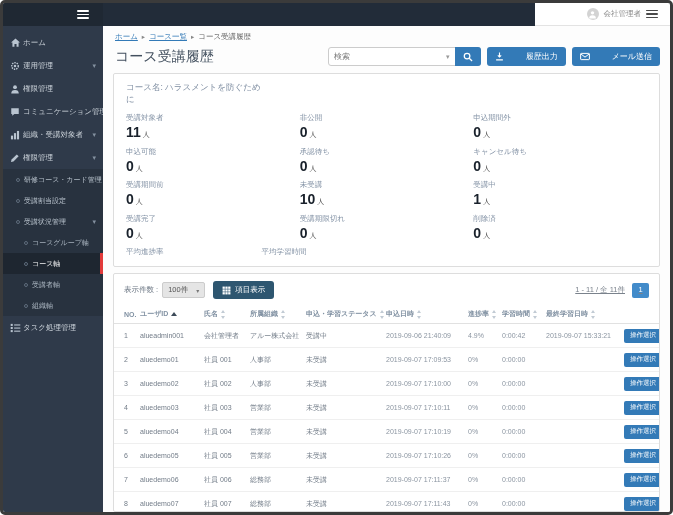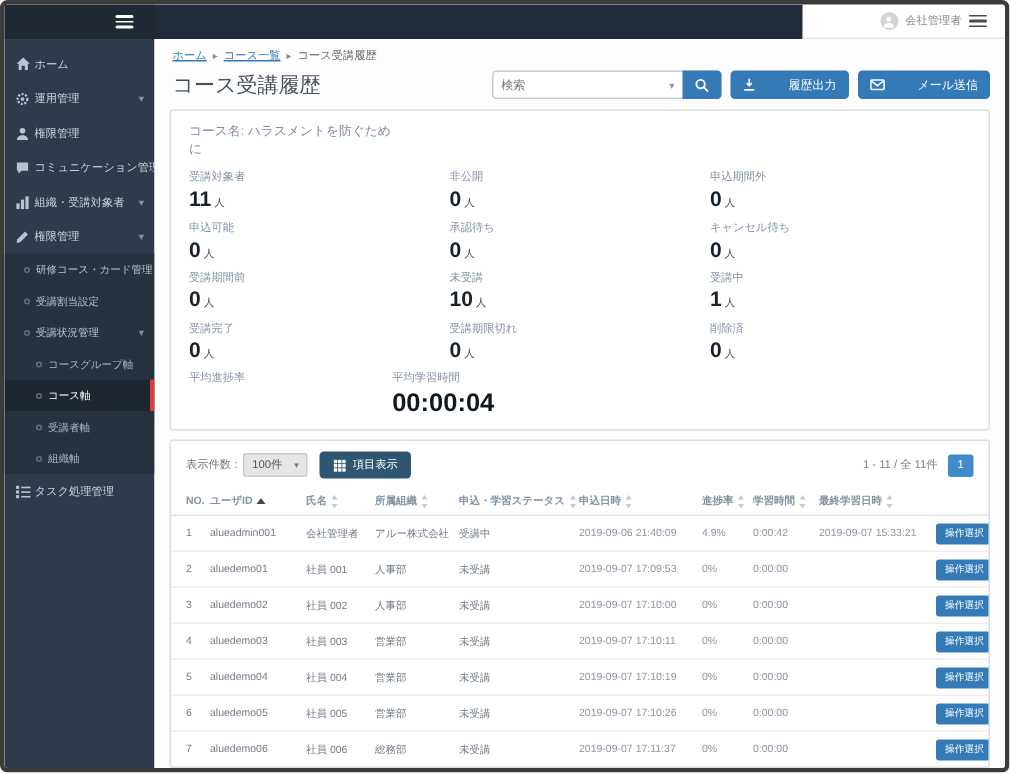--- a/index.html
+++ b/index.html
@@ -56,21 +56,21 @@
   .avg-row { display:grid; grid-template-columns:26% 1fr; margin-top:5px; padding-bottom:3px; }
   .avg .lbl { font-size:7.5px; color:#8493a6; margin-bottom:2px; }
   .avg .val { font-size:17px; font-weight:700; color:#101820; }
   .avg .unit { font-size:7.5px; font-weight:400; margin-left:2px; }
 
   .table-card { margin-top:6px; height:258px; display:flex; flex-direction:column; overflow:hidden; }
   .table-toolbar { display:flex; align-items:center; padding:7px 10px 6px; font-size:7.5px; color:#6b7683; }
   .pagesize { border:1px solid #ccc; border-radius:2px; height:16px; display:inline-flex; align-items:center; padding:0 5px; gap:8px; margin:0 8px 0 4px; color:#555; background:#e5e5e5; cursor:pointer; }
   .pagesize .caret { color:#777; font-size:6px; }
   .btn-cols { background:#2e5670; height:18px; border:none; border-radius:3px; color:#fff; display:inline-flex; gap:4px; padding:0 9px; align-items:center; font-size:7.5px; cursor:pointer; }
-  .toolbar-right { margin-left:auto; display:flex; align-items:center; gap:7px; color:#7a828c; }
+  .toolbar-right { margin-left:auto; display:flex; align-items:center; gap:7px; color:#7a828c;text-decoration:underline; }
   .page-btn { width:17px; height:15px; background:#428bca; color:#fff; border:none; border-radius:2px; font-size:7.5px; cursor:pointer; line-height:1; }
 
   table { width:100%; border-collapse:collapse; table-layout:fixed; font-size:7px; }
   thead th { color:#8292a3; font-weight:600; text-align:left; padding:4px 2px; border-bottom:1px solid #e1e1e1; white-space:nowrap; overflow:hidden; }
   thead th:first-child, tbody td:first-child { padding-left:10px; }
   tbody td { padding:4.5px 2px; border-bottom:1px solid #efefef; color:#727c88; white-space:nowrap; overflow:hidden; }
   td.dt { color:#8b95a1; }
   th.c1{width:24px} th.c2{width:64px} th.c3{width:46px} th.c4{width:56px} th.c5{width:80px} th.c6{width:82px} th.c7{width:34px} th.c8{width:44px} th.c9{width:78px} th.c10{width:58px}
   .btn-act { background:#337ab7; color:#fff; border:none; border-radius:2px; font-size:6.5px; padding:2.5px 6px; display:inline-flex; gap:3px; align-items:center; cursor:pointer; }
   .btn-act .cr { font-size:5.5px; }
@@ -300,21 +300,20 @@
               <div class="lbl">削除済</div>
               <div class="val">0<span class="unit">人</span></div>
             </div>
           </div>
         <div class="avg-row" id="avgRow">
             <div class="avg">
               <div class="lbl">平均進捗率</div>
             </div>
             <div class="avg">
               <div class="lbl">平均学習時間</div>
-              <div class="val">00:00:04</div>
             </div>
           </div>
       </section>
 
       <section class="card table-card">
         <div class="table-toolbar">
           <span>表示件数 :</span>
           <span class="pagesize">
             <span>100件</span>
             <span class="caret">▾</span>

